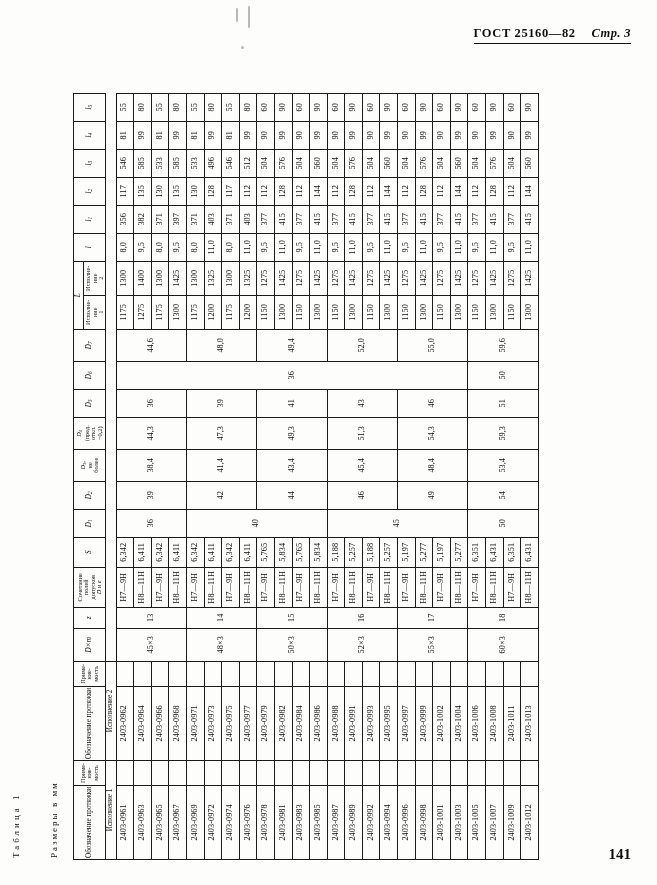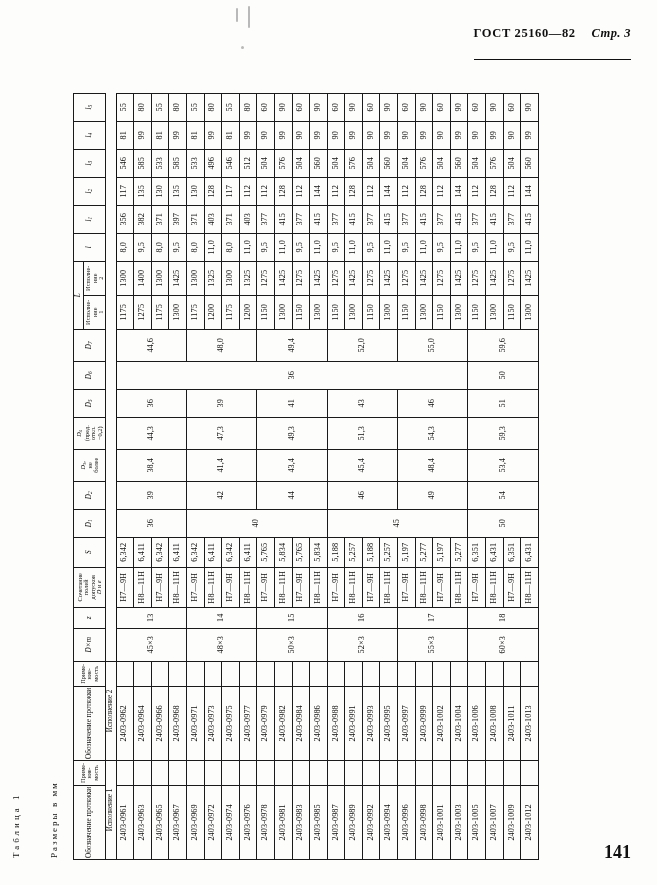--- a/index.html
+++ b/index.html
@@ -30,40 +30,40 @@
   }
 
   #header {
     position: absolute;
     top: 26px;
     right: 26px;
     display: flex;
     align-items: baseline;
     gap: 16px;
     border-bottom: 1.6px solid #111;
-    padding-bottom: 18px;
+    padding-bottom: 2px;
   }
   #header .gost {
     font-weight: bold;
     font-size: 12.5px;
     letter-spacing: .6px;
   }
   #header .pageref {
     font-weight: bold;
     font-size: 12.5px;
     letter-spacing: .4px;
     font-style: italic;
   }
 
   #folio {
     position: absolute;
     right: 26px;
     bottom: 22px;
     font-weight: bold;
-    font-size: 18px;
+    font-size: 15px;
   }
 
   
   #stage {
     position: absolute;
     left: 0;
     top: 0;
     width: 657px;
     height: 885px;
   }

